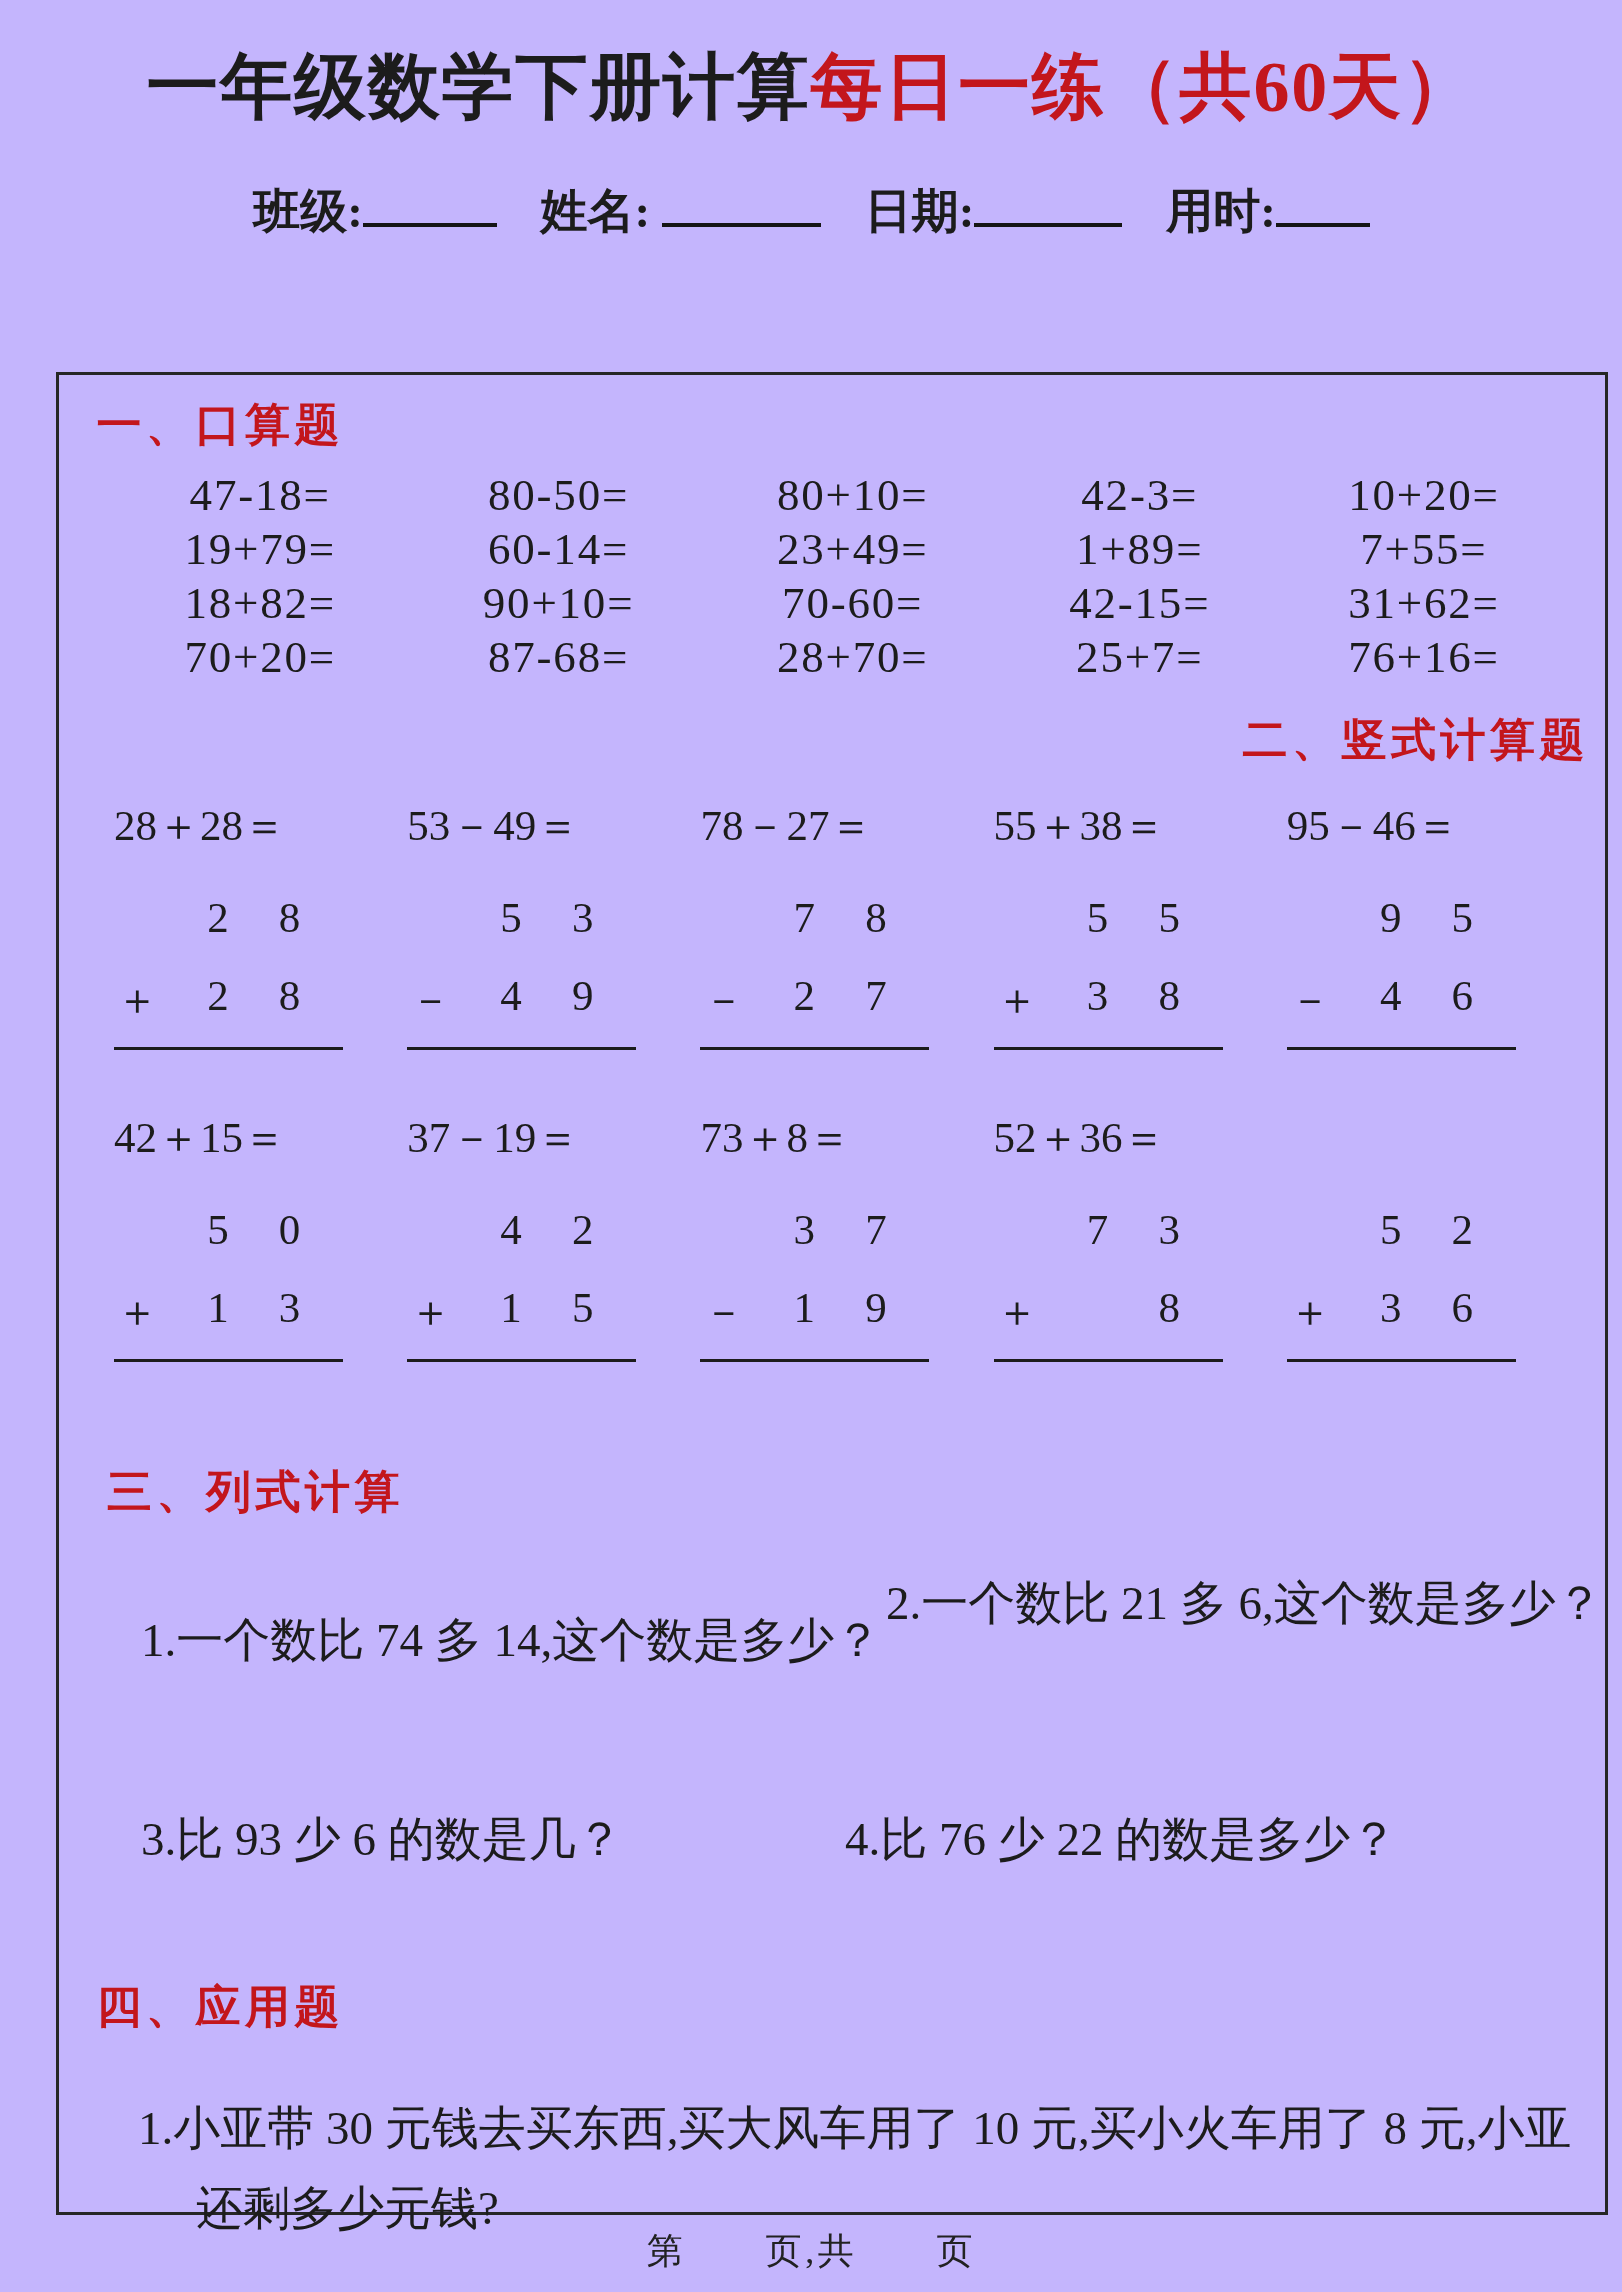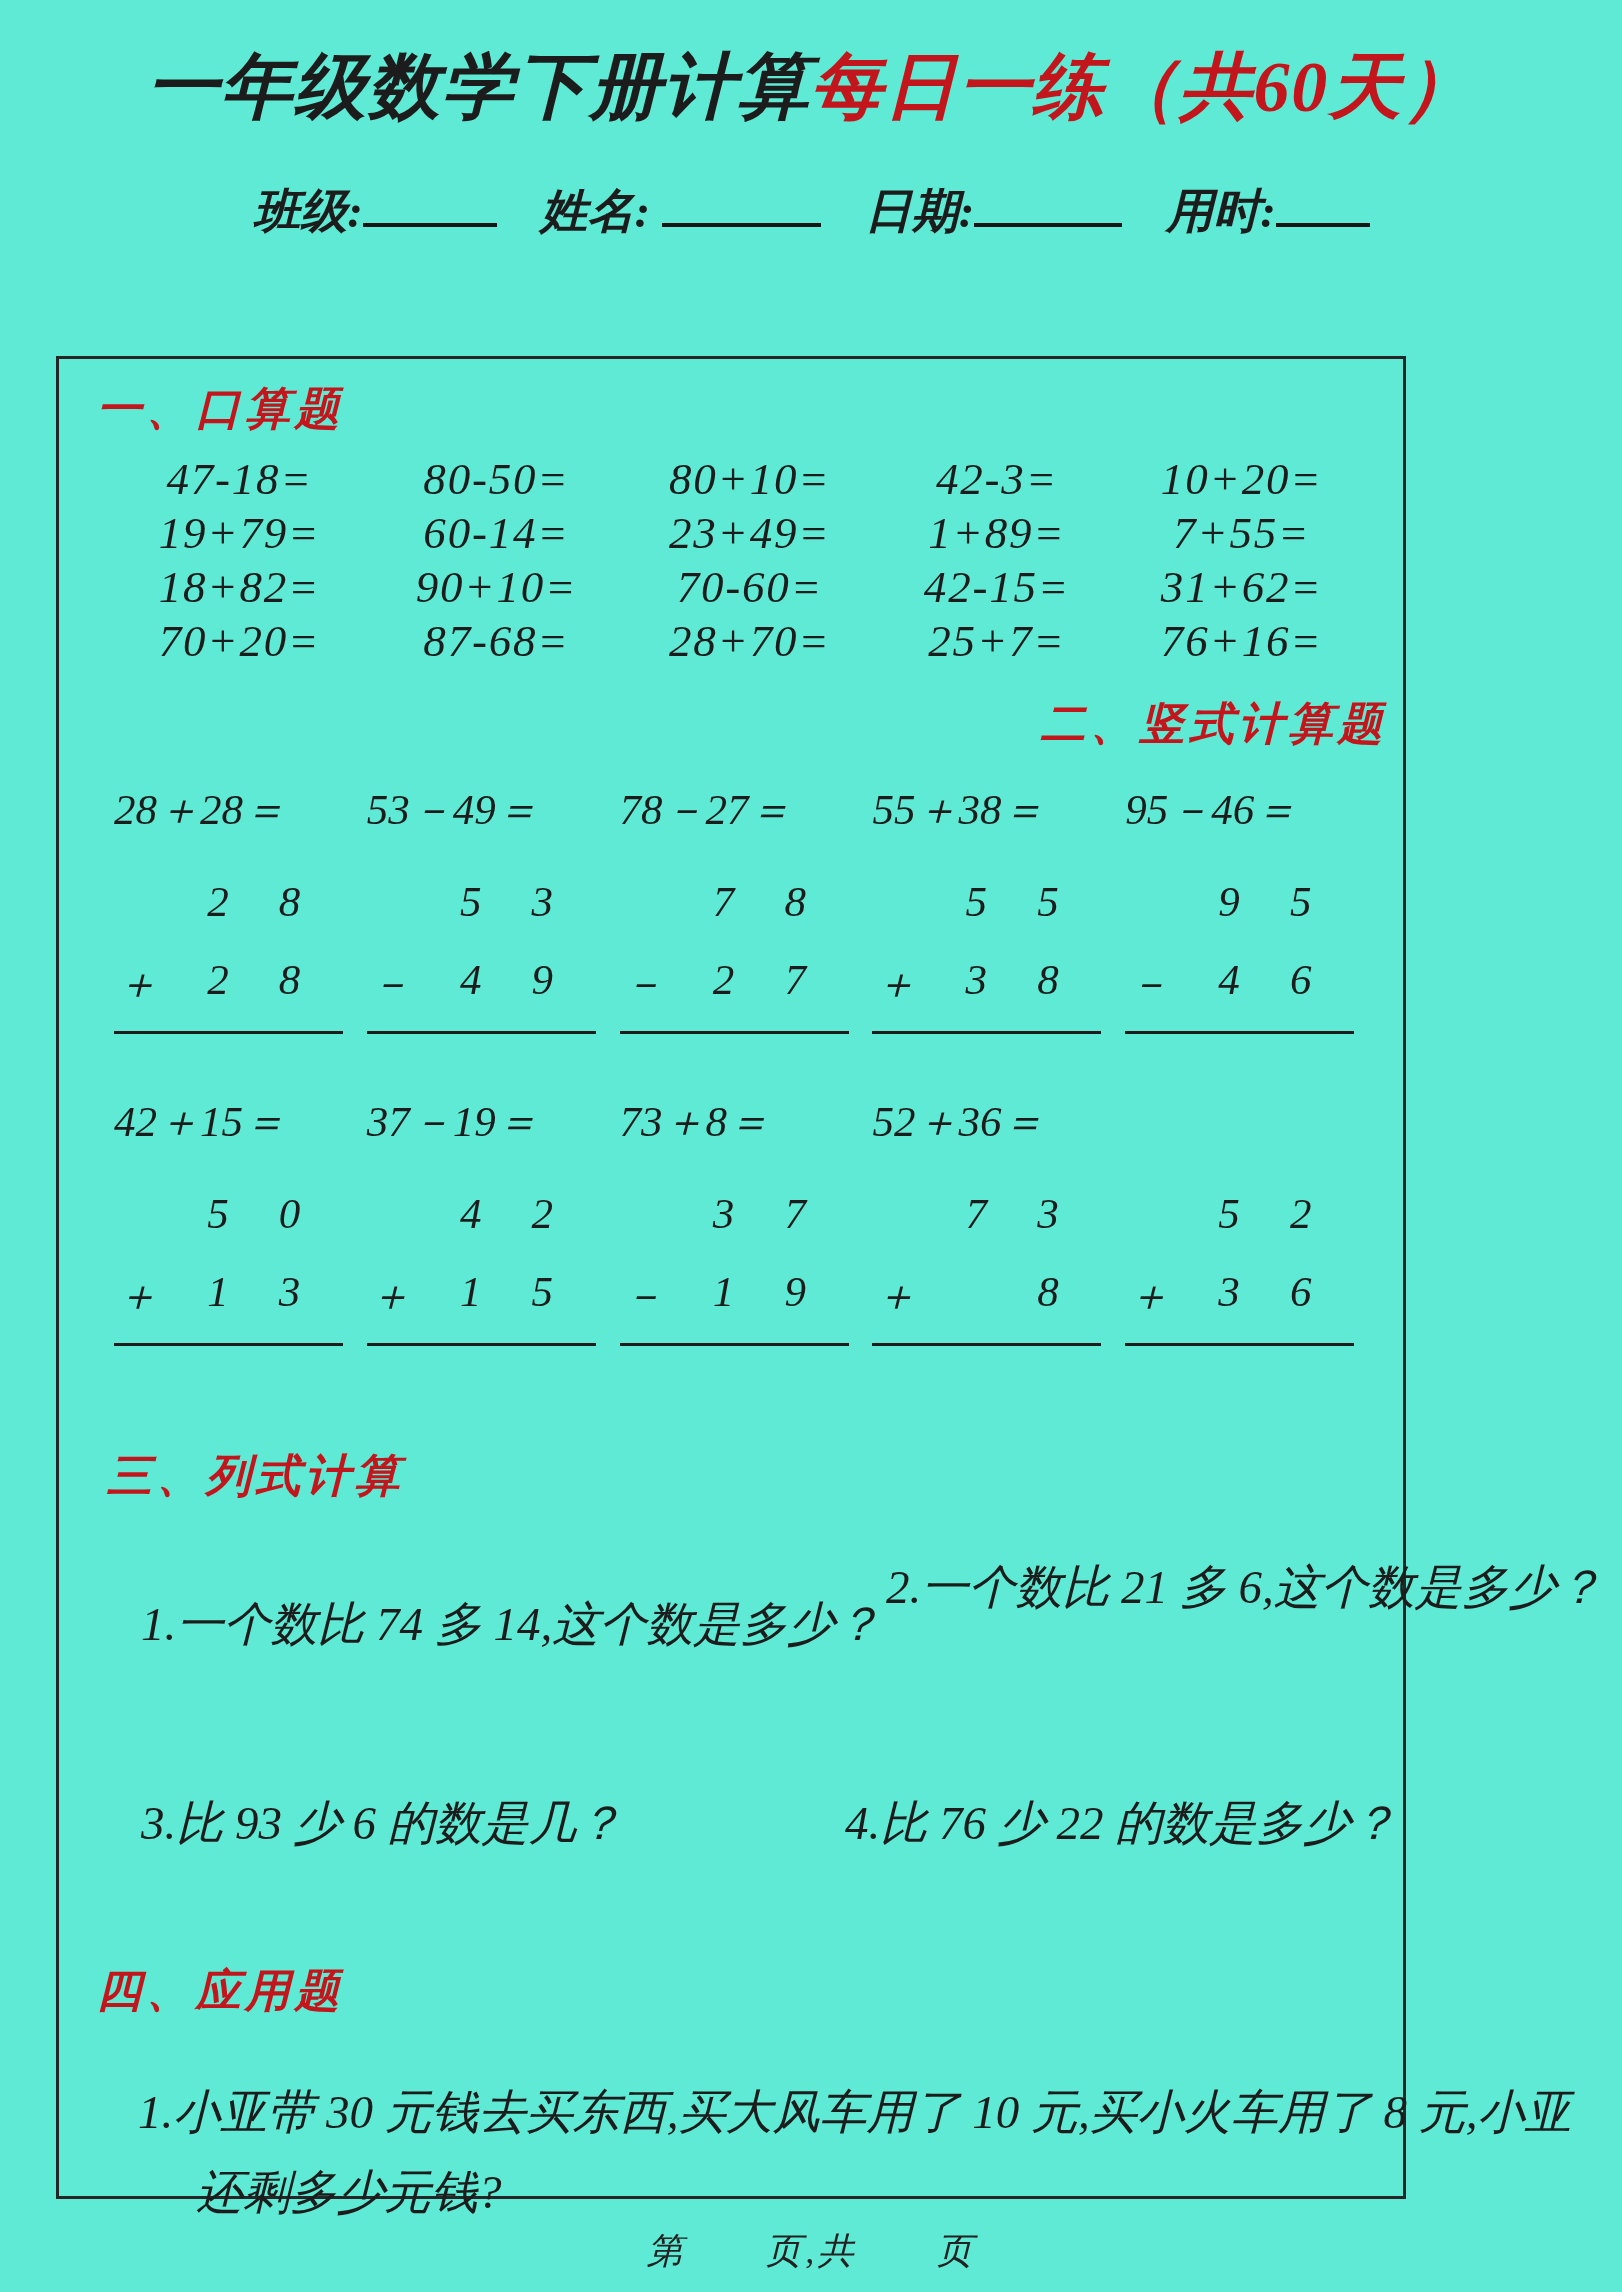--- a/index.html
+++ b/index.html
@@ -1,34 +1,34 @@
 <!DOCTYPE html>
 <html style="font-size:14.3px"><head>
 <meta charset="utf-8">
 <style>
   html,body{margin:0;padding:0;background:#ffffff;}
   body{
     width:1623px;height:2293px;
     font-family:"Liberation Serif","DejaVu Serif",serif;
     color:#1c1c1c;
   }
-  .page{position:relative;width:1623px;height:2293px;background:#5eead4;overflow:hidden;font-style:italic;}
+  .page{position:relative;width:1623px;height:2293px;background:#c4b5fd;overflow:hidden;}
 
   
   .title{ text-align:center; padding-top:39px; font-size:72px; font-weight:bold; letter-spacing:1.8px; white-space:nowrap;}
   .t-red{ color:#c3161c; }
 
   
   .info{ text-align:center; margin-top:45px; font-size:47px; font-weight:bold; white-space:nowrap;}
   .info-group{ margin:0 16px; }
   .blank{ display:inline-block; border-bottom:4.5px solid #151515; height:10.7px; vertical-align:baseline;}
   .b1{width:134px;} .b2{width:159px;} .b3{width:148px;} .b4{width:94px;}
 
   
-  .box{ position:absolute; left:56px; top:356px; width:1350px; height:1843px;
+  .box{ position:absolute; left:56px; top:372px; width:1552px; height:1843px;
         border:3.6px solid #262626; box-sizing:border-box; padding:19.7px 16px 0 25px; }
 
   .sec-heading{ color:#c3161c; font-weight:bold; font-size:45px; padding-left:12.5px; letter-spacing:4.5px; }
 
   
   .oral-grid{ display:grid; grid-template-columns:1.05fr 1.05fr 1.02fr 1fr 1fr;
               font-size:45px; margin-top:14.3px; row-gap:2px; padding:0 23px 0 27px; }
   .oral-cell{ text-align:center; letter-spacing:1.8px; white-space:nowrap;}
 
   

